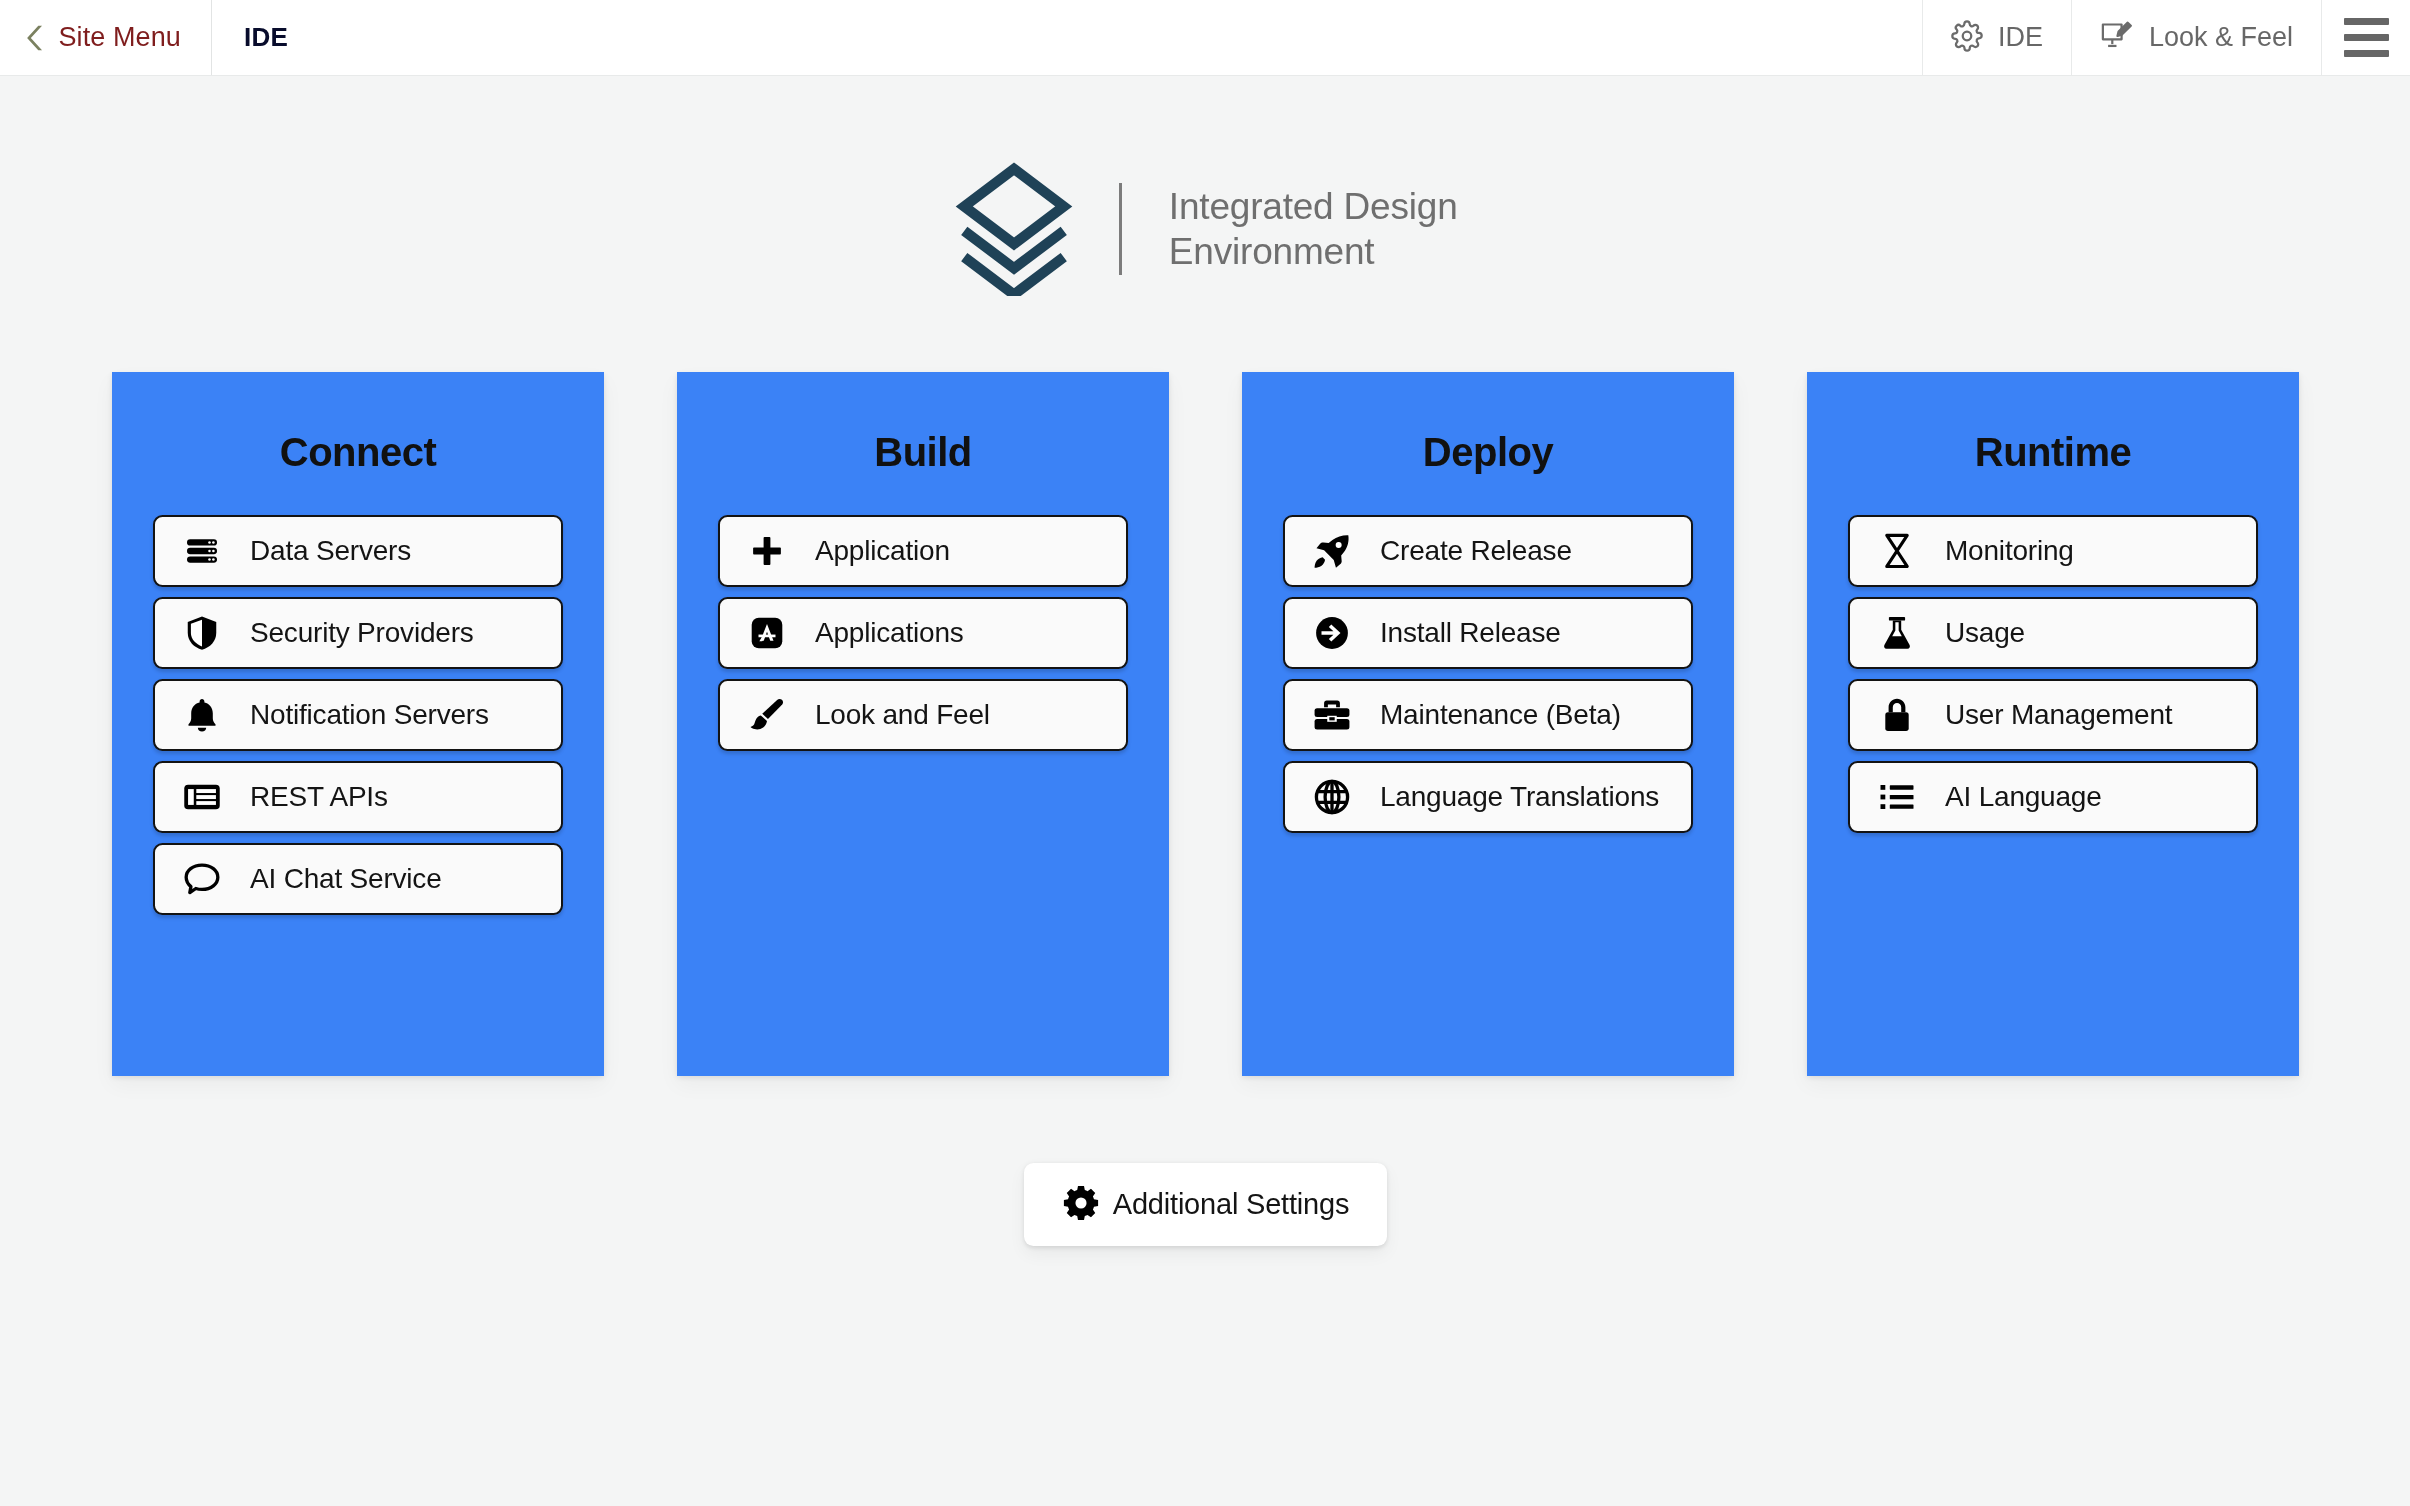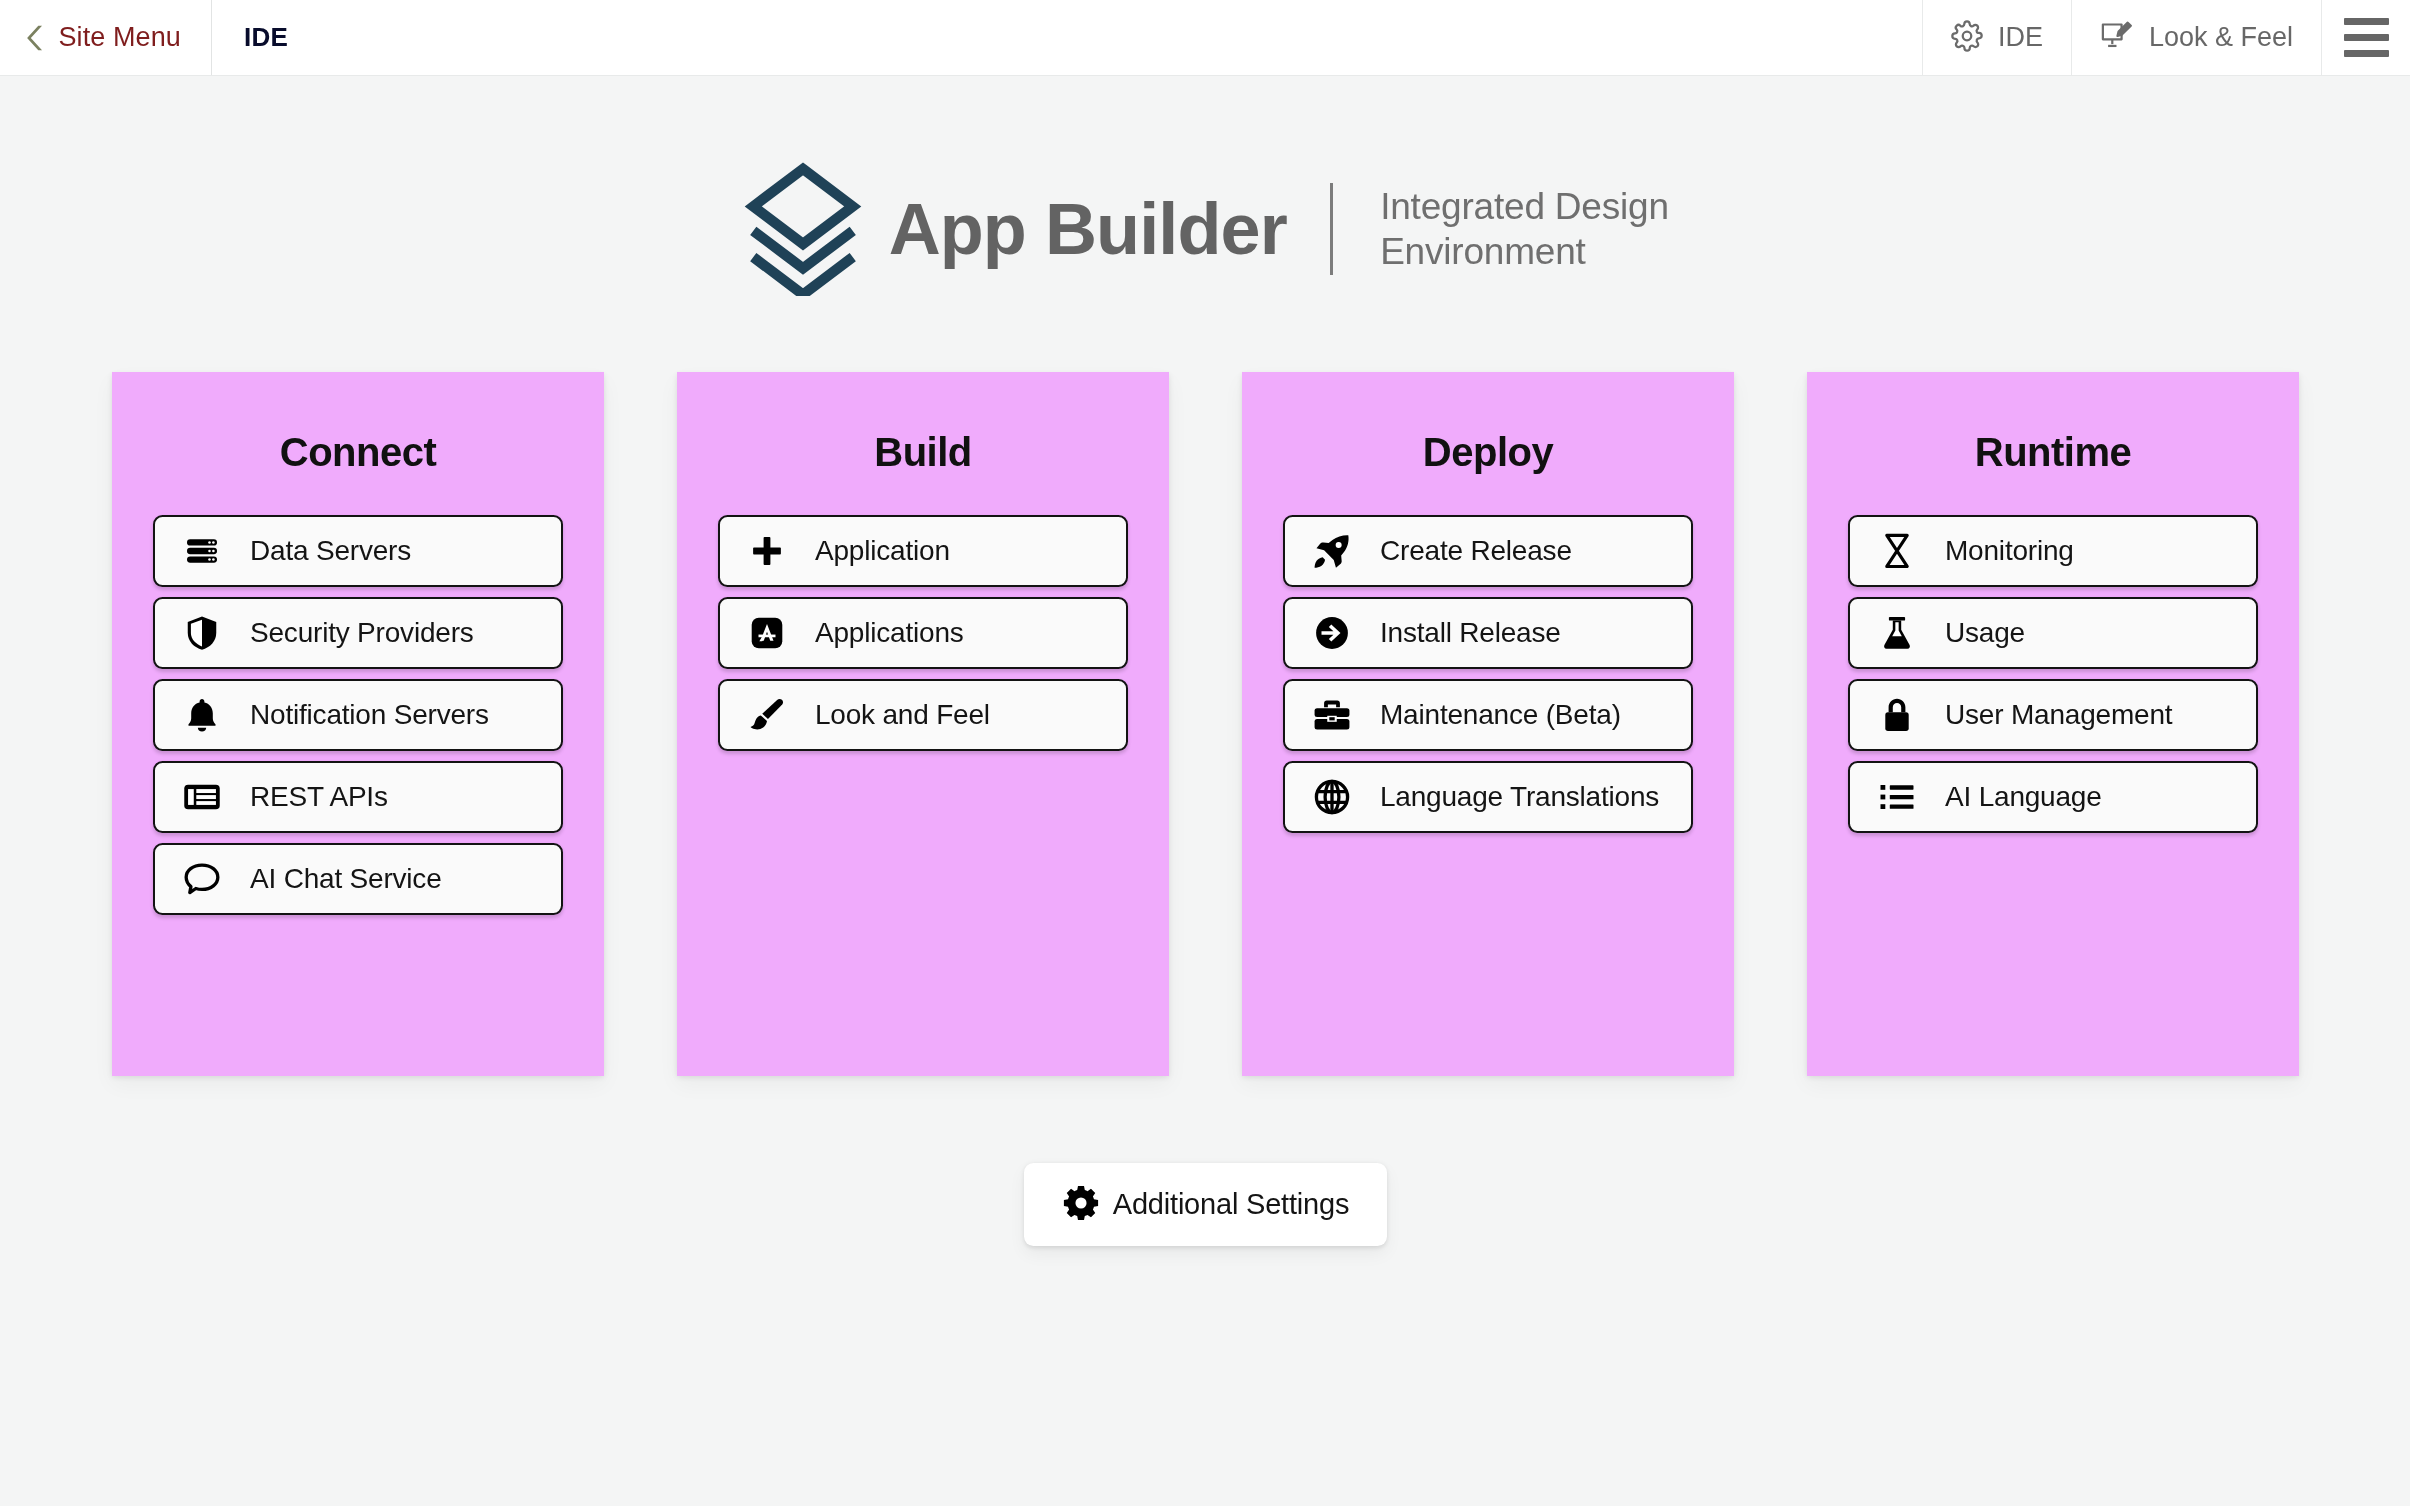--- a/index.html
+++ b/index.html
@@ -140,21 +140,21 @@
     display: flex;
     justify-content: center;
     align-items: flex-start;
     gap: 73px;
     margin-top: 73px;
   }
 
   .card {
     width: 492px;
     min-height: 704px;
-    background: #f0abfc;
+    background: #3b82f6;
     box-shadow: 0 1.9px 5.6px rgba(0,0,0,0.09), 0 9.4px 21px rgba(0,0,0,0.045);
     padding: 41px 41px 41px 41px;
   }
 
   .card-title {
     text-align: center;
     font-size: 40px;
     font-weight: bold;
     color: #111111;
     letter-spacing: -0.5px;
@@ -274,21 +274,20 @@
 <div class="brand">
 
   <span class="brand-mark">
     <svg width="122" height="137" viewBox="0 0 130 145" fill="none" stroke="#1f4257" stroke-width="11" stroke-linejoin="miter">
       <path d="M65 10 L118 50 L65 90 L12 50 Z"></path>
       <path d="M12 76 L65 116 L118 76"></path>
       <path d="M12 104 L65 144 L118 104"></path>
     </svg>
   </span>
 
-  <span class="brand-name">App Builder</span>
 
   <span class="brand-divider"></span>
 
   <span class="brand-tagline">
     <span>Integrated Design</span><br>
     <span>Environment</span>
   </span>
 </div>
 
 <div class="card-row">

